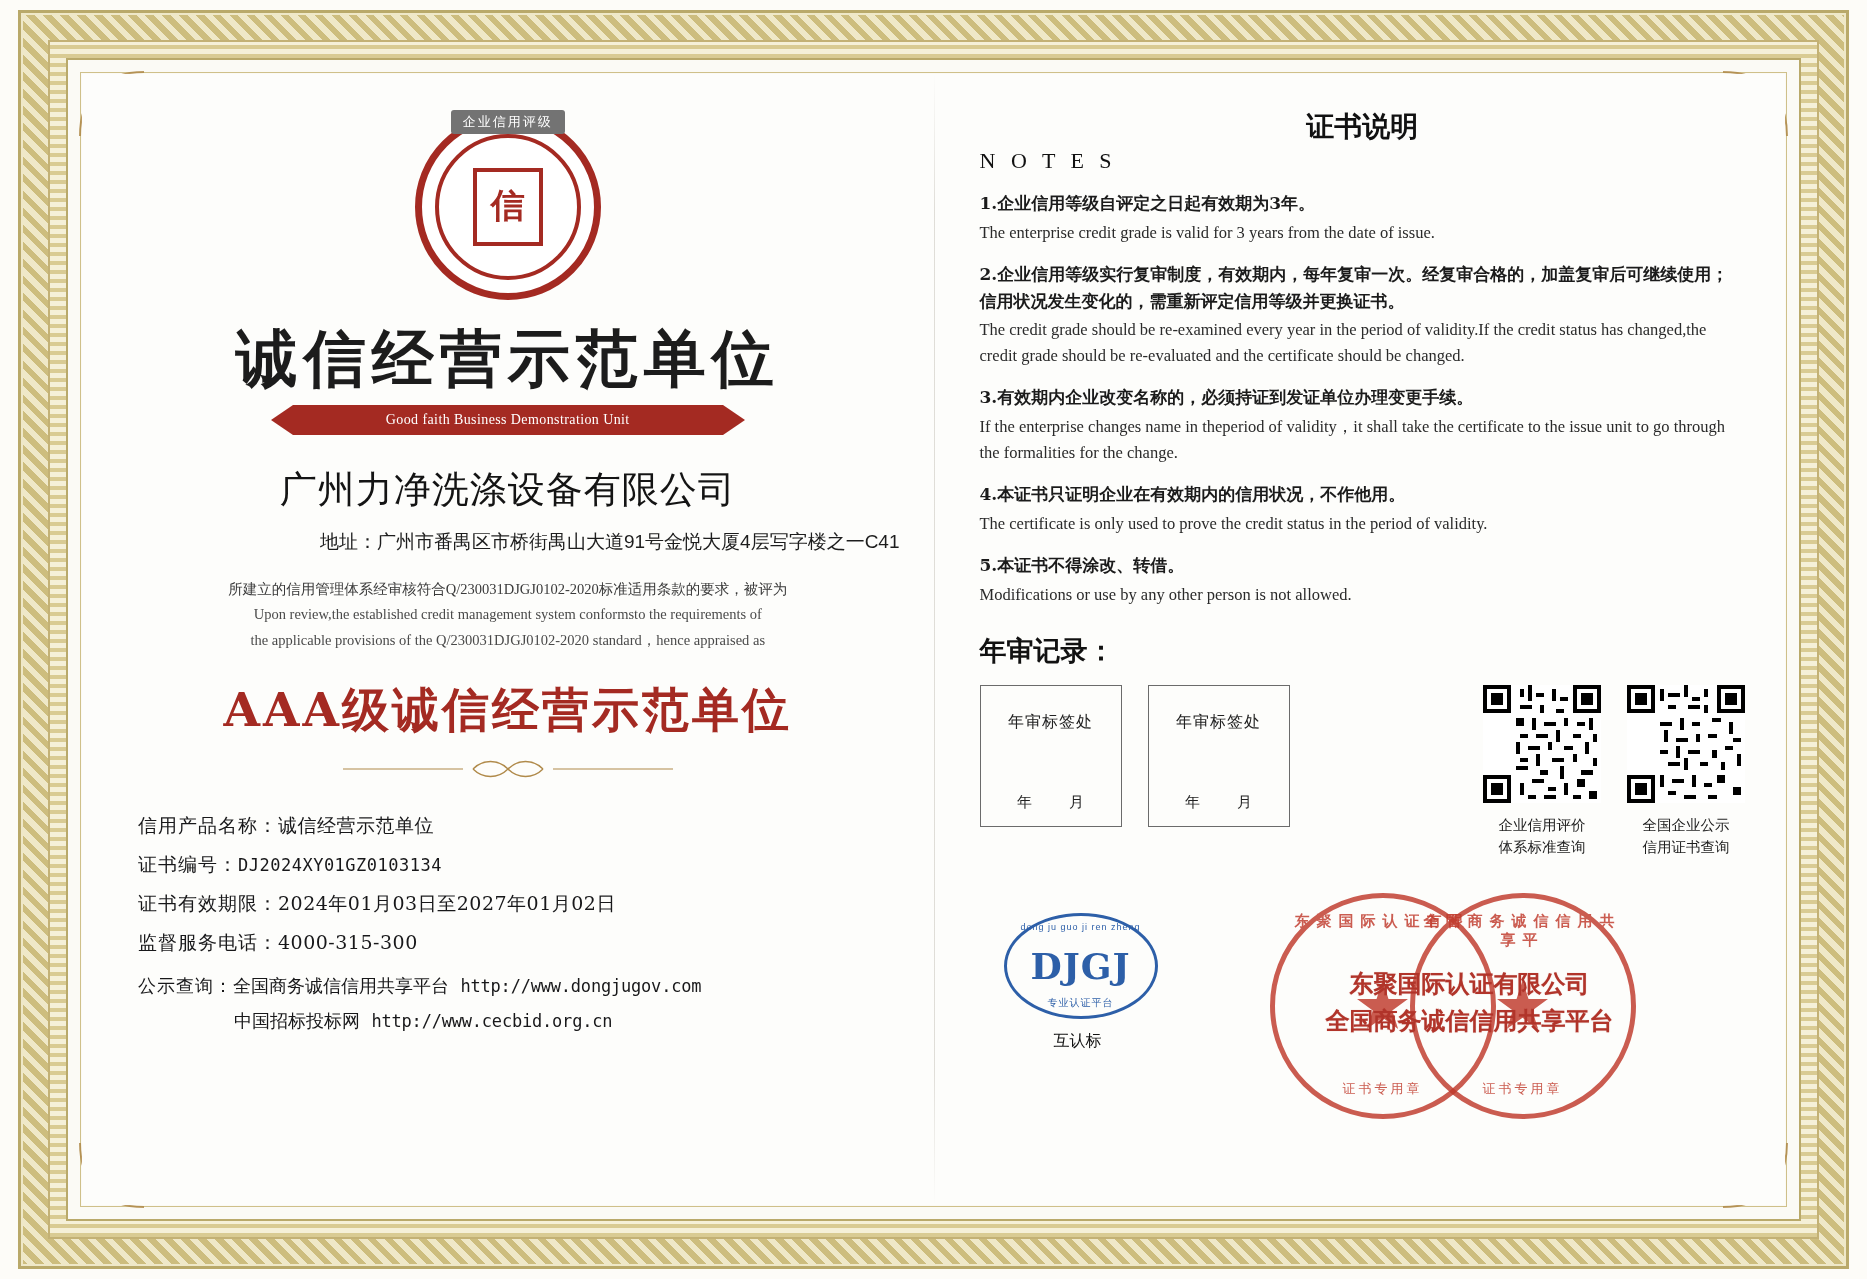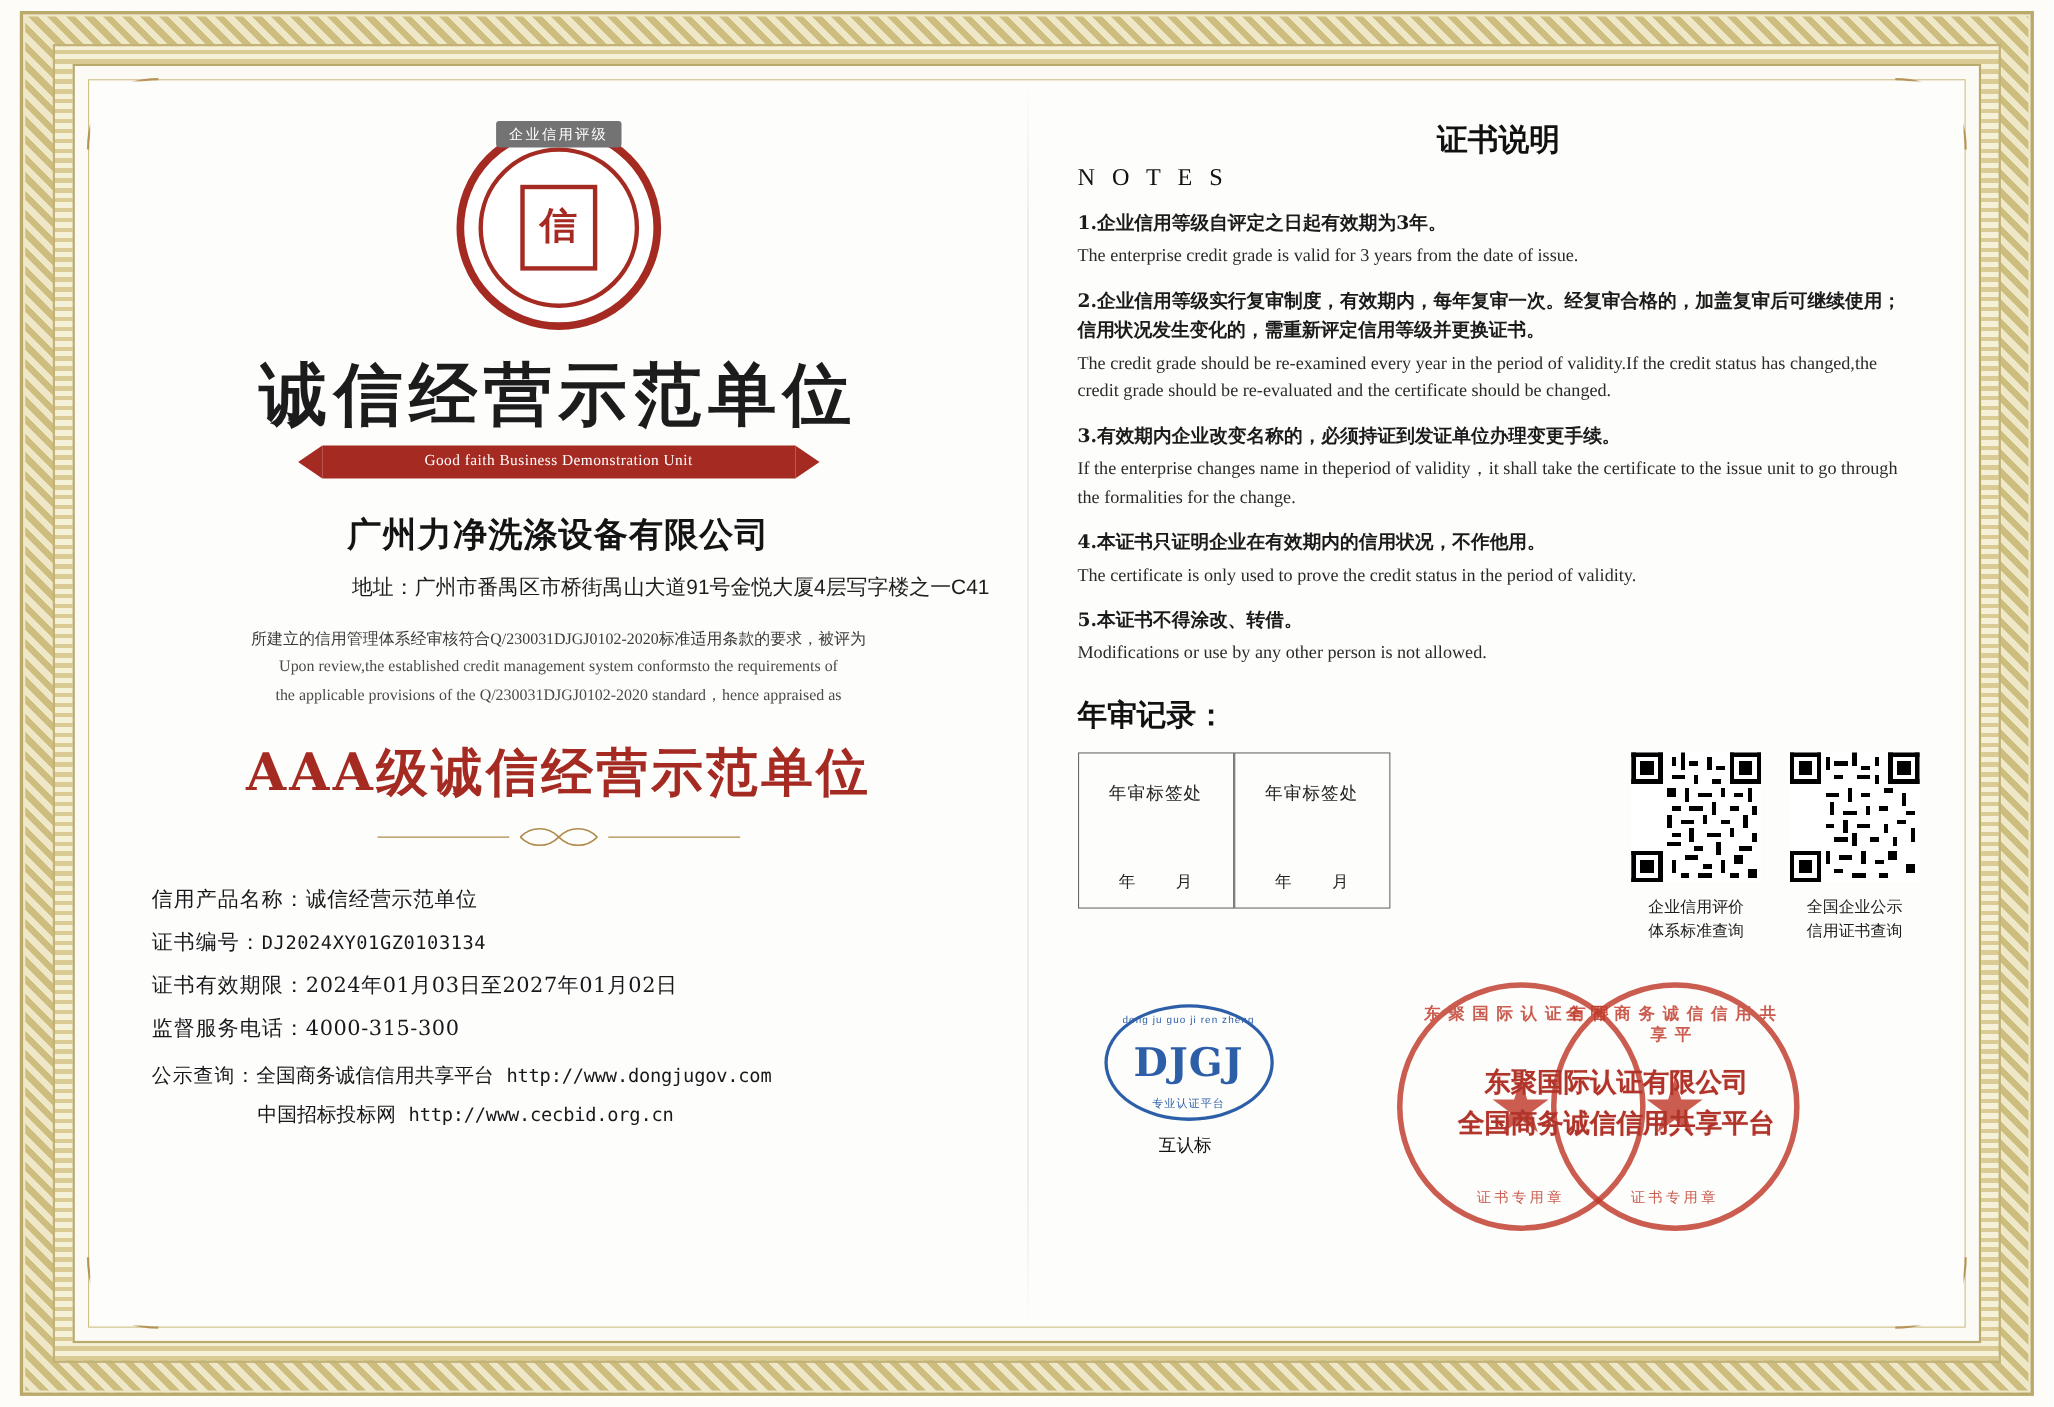--- a/index.html
+++ b/index.html
@@ -84,21 +84,21 @@
     margin:12px auto 0 auto;position:relative;width:430px;height:30px;
     background:#a42a22;color:#fff;font-size:14px;line-height:30px;
     font-family:"Liberation Serif",serif;letter-spacing:.4px;
   }
   .ribbon:before,.ribbon:after{
     content:"";position:absolute;top:0;border-top:15px solid transparent;border-bottom:15px solid transparent;
   }
   .ribbon:before{left:-22px;border-right:22px solid #a42a22;}
   .ribbon:after{right:-22px;border-left:22px solid #a42a22;}
 
-  .company{margin-top:30px;font-size:31px;font-weight:bold;color:#141414;letter-spacing:1px;font-family:"DejaVu Serif",serif;}
+  .company{margin-top:30px;font-size:37px;font-weight:normal;color:#141414;letter-spacing:1px;font-family:"DejaVu Serif",serif;}
   .address{margin-top:14px;font-size:19px;color:#1d1d1d;font-family:Liberation Sans, sans-serif;text-align:right;}
 
   .appraise{margin-top:22px;font-size:14.5px;color:#3a3a3a;line-height:1.75;padding:0 18px;}
   .appraise .en{color:#4a4a4a;}
 
   .grade{
     margin-top:26px;font-size:47px;font-weight:bold;color:#a42a22;
     letter-spacing:3px;font-family:"DejaVu Serif",serif;
   }
   .flourish{margin:16px auto 0 auto;width:330px;height:22px;color:#b08a4a;}
@@ -112,21 +112,21 @@
   
   .right{width:50%;position:relative;padding:34px 40px 0 46px;box-sizing:border-box;}
   .notes-h-cn{font-size:28px;font-weight:bold;color:#111;font-family:"DejaVu Serif",serif;text-align:center;}
   .notes-h-en{font-size:22px;letter-spacing:5px;color:#111;margin-top:2px;font-family:"Liberation Serif",serif;}
   .note{margin-top:16px;font-size:16.5px;line-height:1.55;color:#1b1b1b;}
   .note .cn{font-weight:bold;font-family:"DejaVu Serif",serif;font-size:17px;text-align:right;}
   .note .en{display:block;margin-top:3px;color:#2a2a2a;font-family:"Liberation Serif",serif;}
 
   .annual-h{margin-top:26px;font-size:27px;font-weight:bold;color:#111;font-family:"DejaVu Serif",serif;}
 
-  .annual-row{margin-top:16px;display:flex;align-items:flex-start;}
+  .annual-row{margin-top:16px;display:flex;align-items:flex-start;gap:26px;}
   .stamp-box{
     width:142px;height:142px;border:1px solid #6b6b6b;position:relative;
     display:flex;flex-direction:column;justify-content:space-between;align-items:center;
     padding:26px 0 14px 0;box-sizing:border-box;
   }
   .stamp-box .t{font-size:16px;color:#222;letter-spacing:1px;font-family:"DejaVu Serif",serif;}
   .stamp-box .d{font-size:15px;color:#222;letter-spacing:16px;padding-left:16px;font-family:"DejaVu Serif",serif;}
 
   .qr-wrap{display:flex;gap:26px;margin-left:auto;}
   .qr-item{text-align:center;}

